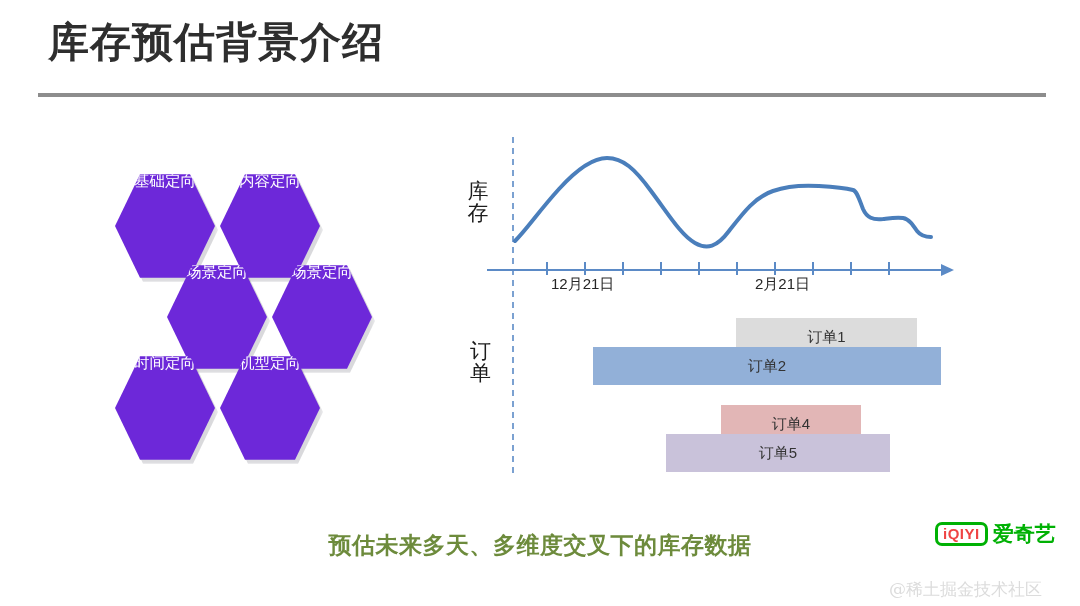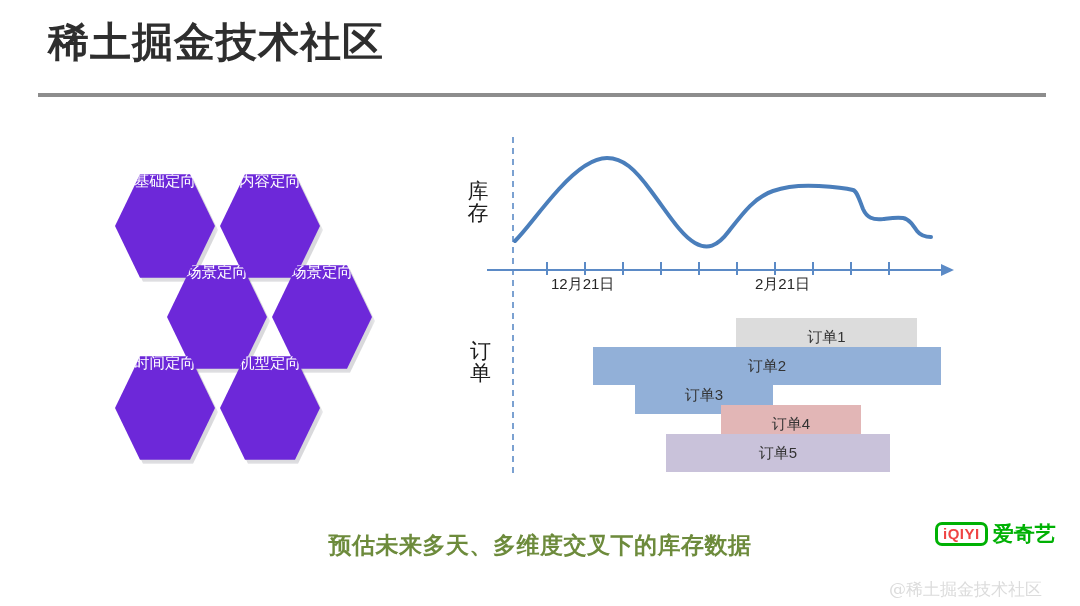--- a/index.html
+++ b/index.html
@@ -176,21 +176,21 @@
     color: #dcdcdc;
     white-space: nowrap;
     font-family: "DejaVu Serif", "Liberation Serif", serif;
   }
 </style>
 </head>
 <body>
 
 <div id="slide">
 
-  <div id="slide-title">稀土掘金技术社区</div>
+  <div id="slide-title">库存预估背景介绍</div>
   <div id="title-rule"></div>
 
   <div id="hex-cluster">
     <div class="hex-shadow hex-p0" style="left:8px;top:11px;"></div>
     <div class="hex-shadow hex-p1" style="left:113px;top:11px;"></div>
     <div class="hex-shadow hex-p2" style="left:60px;top:102px;"></div>
     <div class="hex-shadow hex-p3" style="left:165px;top:102px;"></div>
     <div class="hex-shadow hex-p4" style="left:8px;top:193px;"></div>
     <div class="hex-shadow hex-p5" style="left:113px;top:193px;"></div>
 
@@ -250,23 +250,20 @@
 
     <div class="axis-tick-label" style="left:96px;  top:150px;">12月21日</div>
     <div class="axis-tick-label" style="left:300px; top:150px;">2月21日</div>
 
     <div class="bar" style="left:281px; top:193px; width:181px; background:#dcdcdc;">
       <span>订单1</span>
     </div>
     <div class="bar" style="left:138px; top:222px; width:348px; background:#92b0d8;">
       <span>订单2</span>
     </div>
-    <div class="bar" style="left:180px; top:251px; width:138px; background:#92b0d8;">
-      <span>订单3</span>
-    </div>
     <div class="bar" style="left:266px; top:280px; width:140px; background:#e2b6b6;">
       <span>订单4</span>
     </div>
     <div class="bar" style="left:211px; top:309px; width:224px; background:#c9c2da;">
       <span>订单5</span>
     </div>
   </div>
 
   <div id="caption">预估未来多天、多维度交叉下的库存数据</div>
 

